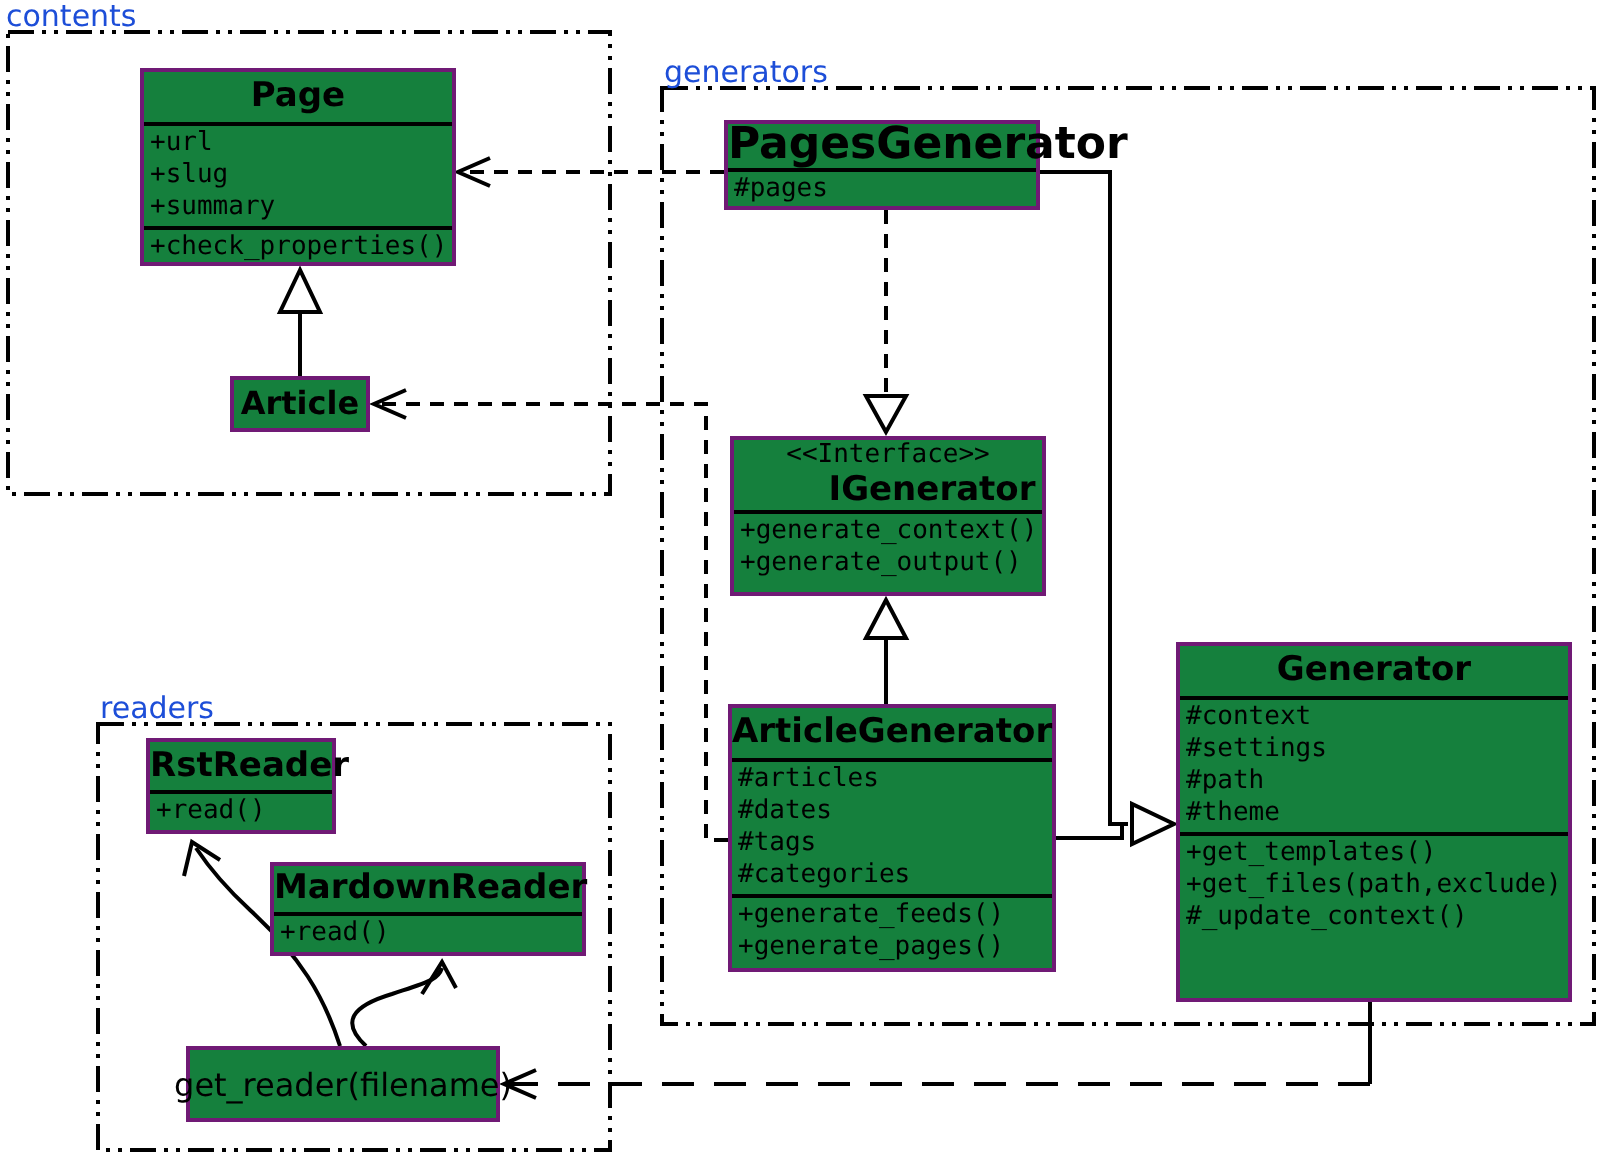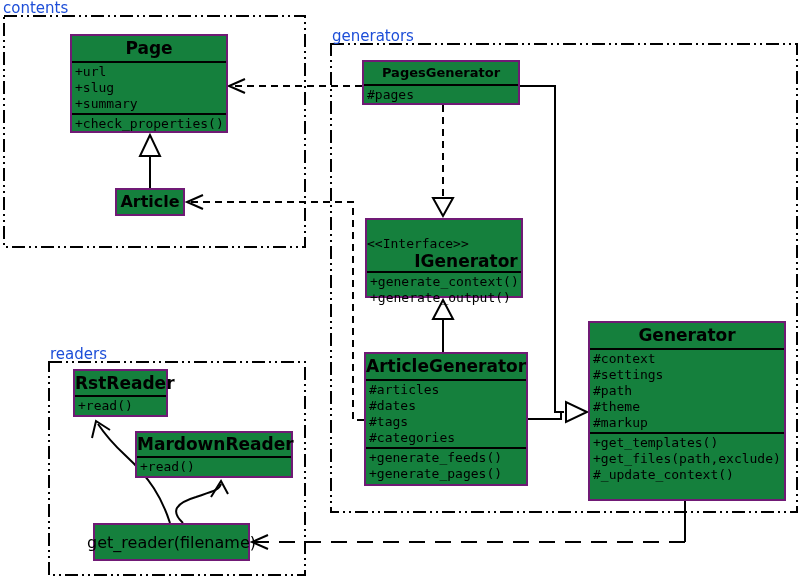--- a/index.html
+++ b/index.html
@@ -15,21 +15,21 @@
   .uml-class{
     position:absolute;z-index:3;background:#15803d;border:2px solid #701a75;
     box-sizing:border-box;
   }
   .uml-title{
     font-weight:bold;font-size:16px;text-align:center;white-space:nowrap;
     font-family:"DejaVu Sans",sans-serif;
   }
   .uml-stereo{
     font-family:"DejaVu Sans Mono",monospace;font-size:13px;line-height:15px;
-    white-space:nowrap;padding-top:16px;
+    text-align:center;white-space:nowrap;padding-top:0;
   }
   .uml-sec{
     border-top:2px solid #000;padding:1px 3px;
   }
   .uml-member{
     font-family:"DejaVu Sans Mono",monospace;font-size:13px;line-height:16px;
     white-space:nowrap;
   }
   .uml-note{
     display:flex;align-items:center;justify-content:center;
@@ -109,21 +109,21 @@
     <div class="uml-sec">
       <div class="uml-member">+check_properties()</div>
     </div>
   </div>
 
   <div class="uml-class" style="left:115px;top:188px;width:70px;height:28px;">
     <div class="uml-title" style="line-height:24px;">Article</div>
   </div>
 
   <div class="uml-class" style="left:362px;top:60px;width:158px;height:45px;">
-    <div class="uml-title" style="line-height:22px;font-size:13px;">PagesGenerator</div>
+    <div class="uml-title" style="line-height:22px;font-size:22px;">PagesGenerator</div>
     <div class="uml-sec">
       <div class="uml-member">#pages</div>
     </div>
   </div>
 
   <div class="uml-class" style="left:365px;top:218px;width:158px;height:80px;">
     <div>
       <div class="uml-stereo">&lt;&lt;Interface&gt;&gt;</div>
       <div class="uml-title" style="line-height:20px;font-size:17px;margin-left:44px;">IGenerator</div>
     </div>
@@ -147,21 +147,20 @@
     </div>
   </div>
 
   <div class="uml-class" style="left:588px;top:321px;width:198px;height:180px;">
     <div class="uml-title" style="line-height:25px;font-size:17px;">Generator</div>
     <div class="uml-sec">
       <div class="uml-member">#context</div>
       <div class="uml-member">#settings</div>
       <div class="uml-member">#path</div>
       <div class="uml-member">#theme</div>
-      <div class="uml-member">#markup</div>
     </div>
     <div class="uml-sec">
       <div class="uml-member">+get_templates()</div>
       <div class="uml-member">+get_files(path,exclude)</div>
       <div class="uml-member">#_update_context()</div>
     </div>
   </div>
 
   <div class="uml-class" style="left:73px;top:369px;width:95px;height:48px;">
     <div class="uml-title" style="line-height:24px;font-size:17px;">RstReader</div>

